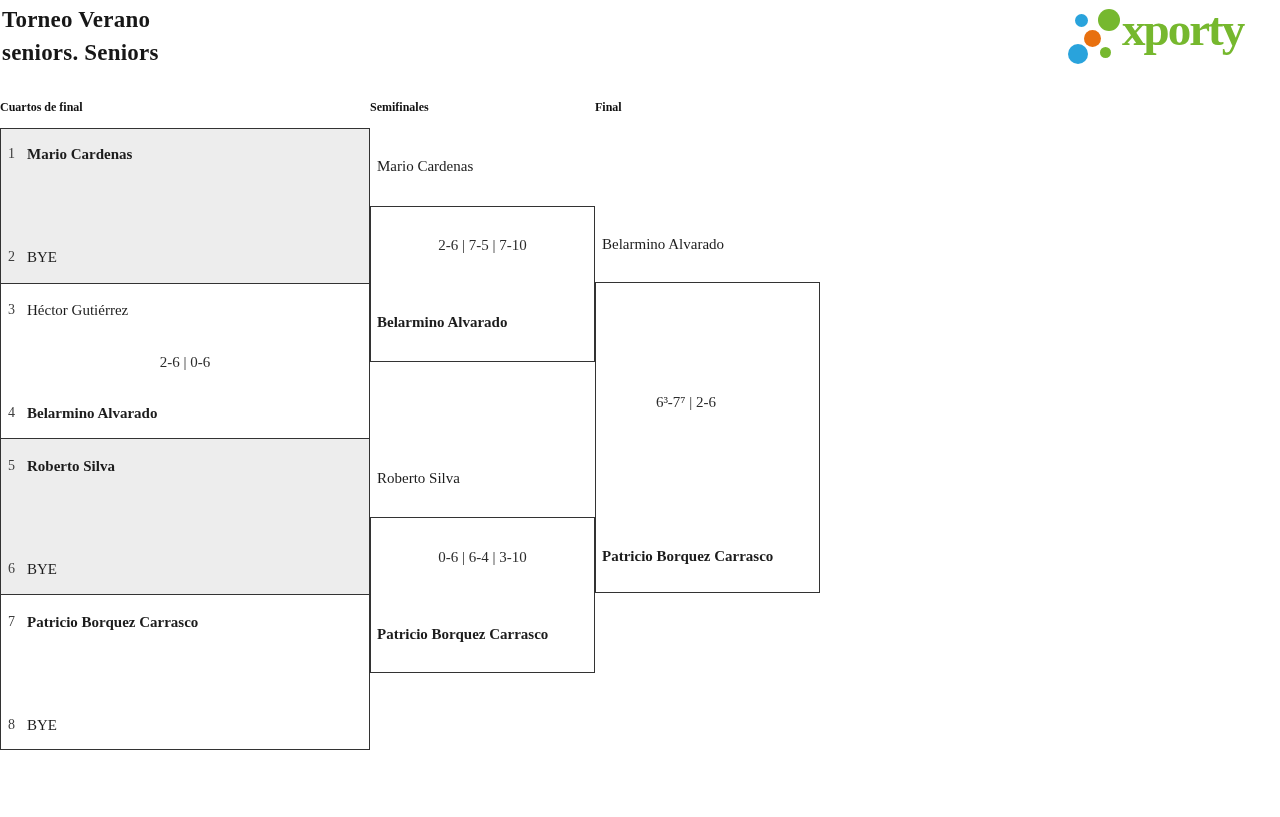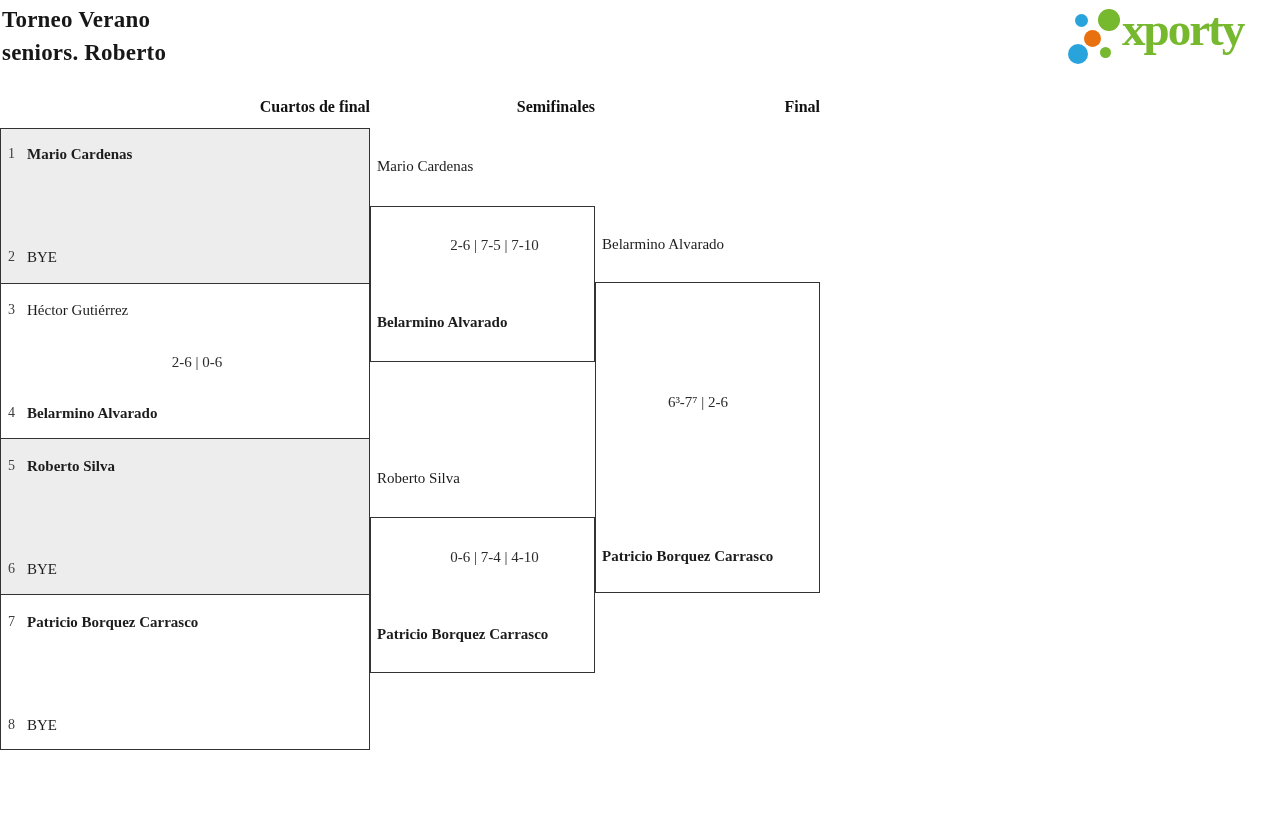--- a/index.html
+++ b/index.html
@@ -43,22 +43,22 @@
     color: #76b82e;
     line-height: 66px;
   }
 
   
   .round-header {
     position: absolute;
     top: 97px;
     height: 20px;
     line-height: 20px;
-    text-align: right;
-    font-size: 16px;
+    text-align: left;
+    font-size: 12px;
     font-weight: 600;
     color: #111111;
   }
   .rh-qf { left: 0px;   width: 370px; }
   .rh-sf { left: 370px; width: 225px; }
   .rh-f  { left: 595px; width: 225px; }
 
   
   .box {
     position: absolute;
@@ -111,41 +111,40 @@
   }
 
   .score {
     position: absolute;
     height: 22px;
     line-height: 22px;
     text-align: center;
     font-size: 15px;
     color: #2b2b2b;
     white-space: nowrap;
-    margin-left: 12px;
   }
   .score-qf2 { left: 0px;   width: 370px; top: 351px; }
   .score-sf1 { left: 370px; width: 225px; top: 234px; }
   .score-sf2 { left: 370px; width: 225px; top: 546px; }
   .score-f   { left: 595px; width: 182px; top: 391px; }
 
   
   .r-qf1a { top: 143px; } .r-qf1b { top: 246px; }
   .r-qf2a { top: 299px; } .r-qf2b { top: 402px; }
   .r-qf3a { top: 455px; } .r-qf3b { top: 558px; }
   .r-qf4a { top: 611px; } .r-qf4b { top: 714px; }
 </style>
 </head>
 <body>
 
 <div id="stage">
 
   <div class="title">
     <div>Torneo Verano</div>
-    <div>seniors. Roberto</div>
+    <div>seniors. Seniors</div>
   </div>
 
   <div class="logo">
     <span class="dot dot-blue-sm"></span>
     <span class="dot dot-green-lg"></span>
     <span class="dot dot-orange"></span>
     <span class="dot dot-blue-lg"></span>
     <span class="dot dot-green-sm"></span>
     <span class="logo-text">xporty</span>
   </div>
@@ -199,20 +198,20 @@
   <div class="prow r-qf4b">
     <span class="seed">8</span>
     <span class="pname">BYE</span>
   </div>
 
   <div class="floatname" style="left:377px; top:155px;">Mario Cardenas</div>
   <div class="score score-sf1">2-6 | 7-5 | 7-10</div>
   <div class="floatname bold" style="left:377px; top:311px;">Belarmino Alvarado</div>
 
   <div class="floatname" style="left:377px; top:467px;">Roberto Silva</div>
-  <div class="score score-sf2">0-6 | 7-4 | 4-10</div>
+  <div class="score score-sf2">0-6 | 6-4 | 3-10</div>
   <div class="floatname bold" style="left:377px; top:623px;">Patricio Borquez Carrasco</div>
 
   <div class="floatname" style="left:602px; top:233px;">Belarmino Alvarado</div>
   <div class="score score-f">6³-7⁷ | 2-6</div>
   <div class="floatname bold" style="left:602px; top:545px;">Patricio Borquez Carrasco</div>
 
 </div>
 
 </body></html>

